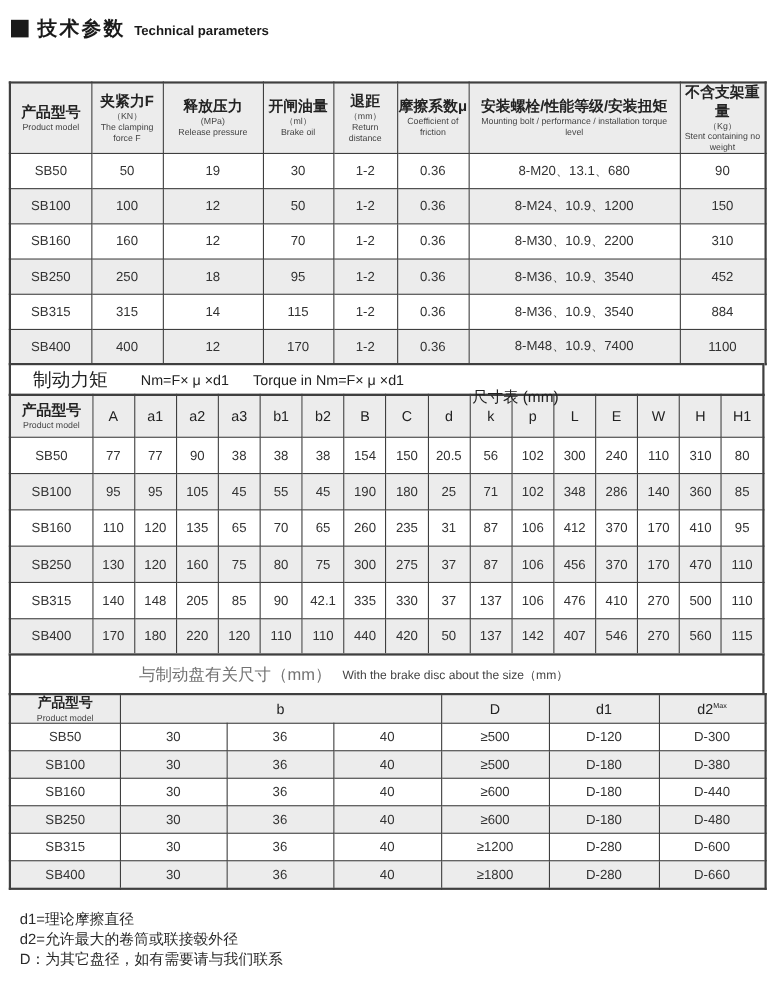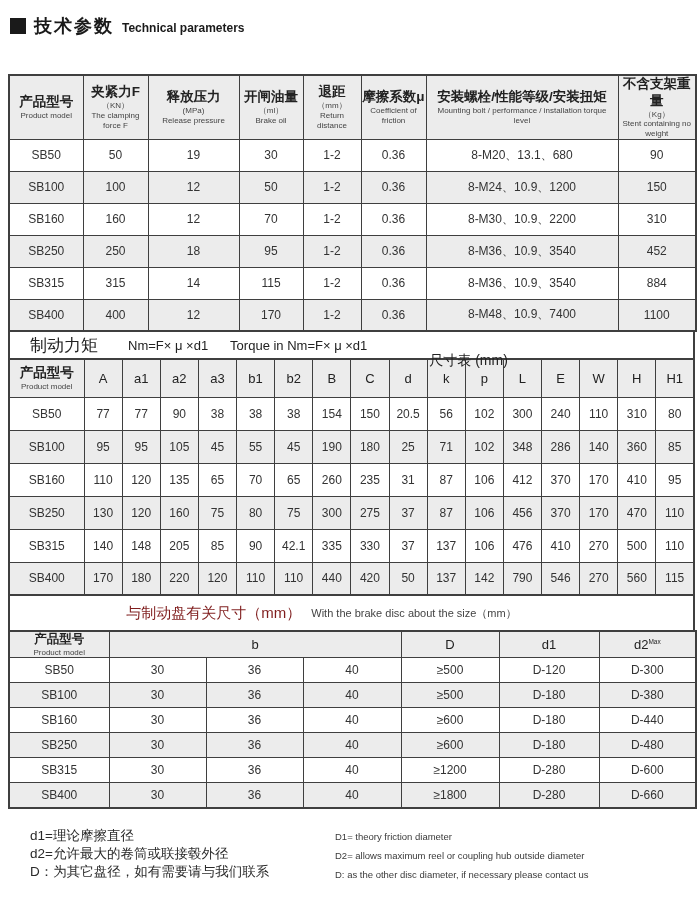--- a/index.html
+++ b/index.html
@@ -66,34 +66,34 @@
   #t2 tbody tr { height: 33px; }
   #t2 thead th.dim { font-size: 13px; color: #222; }
 
   
   .band2 {
     width: 687px; height: 38px; margin-top: -2px;
     border: 2px solid #3f3f3f; background: #fff;
     display: flex; align-items: center; justify-content: center;
     transform: none;
   }
-  .band2 .b2-zh { font-size: 15px; color: #7f1d1d; margin-right: 10px; margin-left: -60px; }
+  .band2 .b2-zh { font-size: 15px; color: #737373; margin-right: 10px; margin-left: -60px; }
   .band2 .b2-en { font-size: 11px; color: #444; }
 
   
   #t3 thead tr { height: 26px; }
   #t3 tbody tr { height: 25px; }
   #t3 thead th.dim { font-size: 13px; color: #222; }
   #t3 thead th .hm { font-size: 12.5px; }
   #t3 thead th .he { font-size: 8px; }
   sup.max { font-size: 6.5px; vertical-align: super; color: #222; }
 
   
   .notes { display: flex; margin-top: 18px; padding-left: 10px; }
-  .notes-zh { width: 300px; margin-left: 12px; }
+  .notes-zh { width: 300px; }
   .notes-zh div { font-size: 13.5px; color: #2a2a2a; line-height: 18px; }
   .notes-en { margin-left: 5px; }
   .notes-en div { font-size: 9.5px; color: #3a3a3a; line-height: 18px; padding-top: 1px; }
 </style>
 </head>
 <body>
 
 <div class="page">
 
   <div class="title-row">
@@ -357,21 +357,21 @@
             <td>180</td>
             <td>220</td>
             <td>120</td>
             <td>110</td>
             <td>110</td>
             <td>440</td>
             <td>420</td>
             <td>50</td>
             <td>137</td>
             <td>142</td>
-            <td>790</td>
+            <td>407</td>
             <td>546</td>
             <td>270</td>
             <td>560</td>
             <td>115</td>
           </tr>
         </tbody>
     </table>
 
     <div class="band2">
       <span class="b2-zh">与制动盘有关尺寸（mm）</span>
@@ -459,21 +459,16 @@
           </tr>
         </tbody>
     </table>
 
     <div class="notes">
       <div class="notes-zh">
         <div>d1=理论摩擦直径</div>
         <div>d2=允许最大的卷筒或联接毂外径</div>
         <div>D：为其它盘径，如有需要请与我们联系</div>
       </div>
-      <div class="notes-en">
-        <div>D1= theory friction diameter</div>
-        <div>D2= allows maximum reel or coupling hub outside diameter</div>
-        <div>D: as the other disc diameter, if necessary please contact us</div>
-      </div>
     </div>
 
   </div>
 </div>
 
 </body></html>

